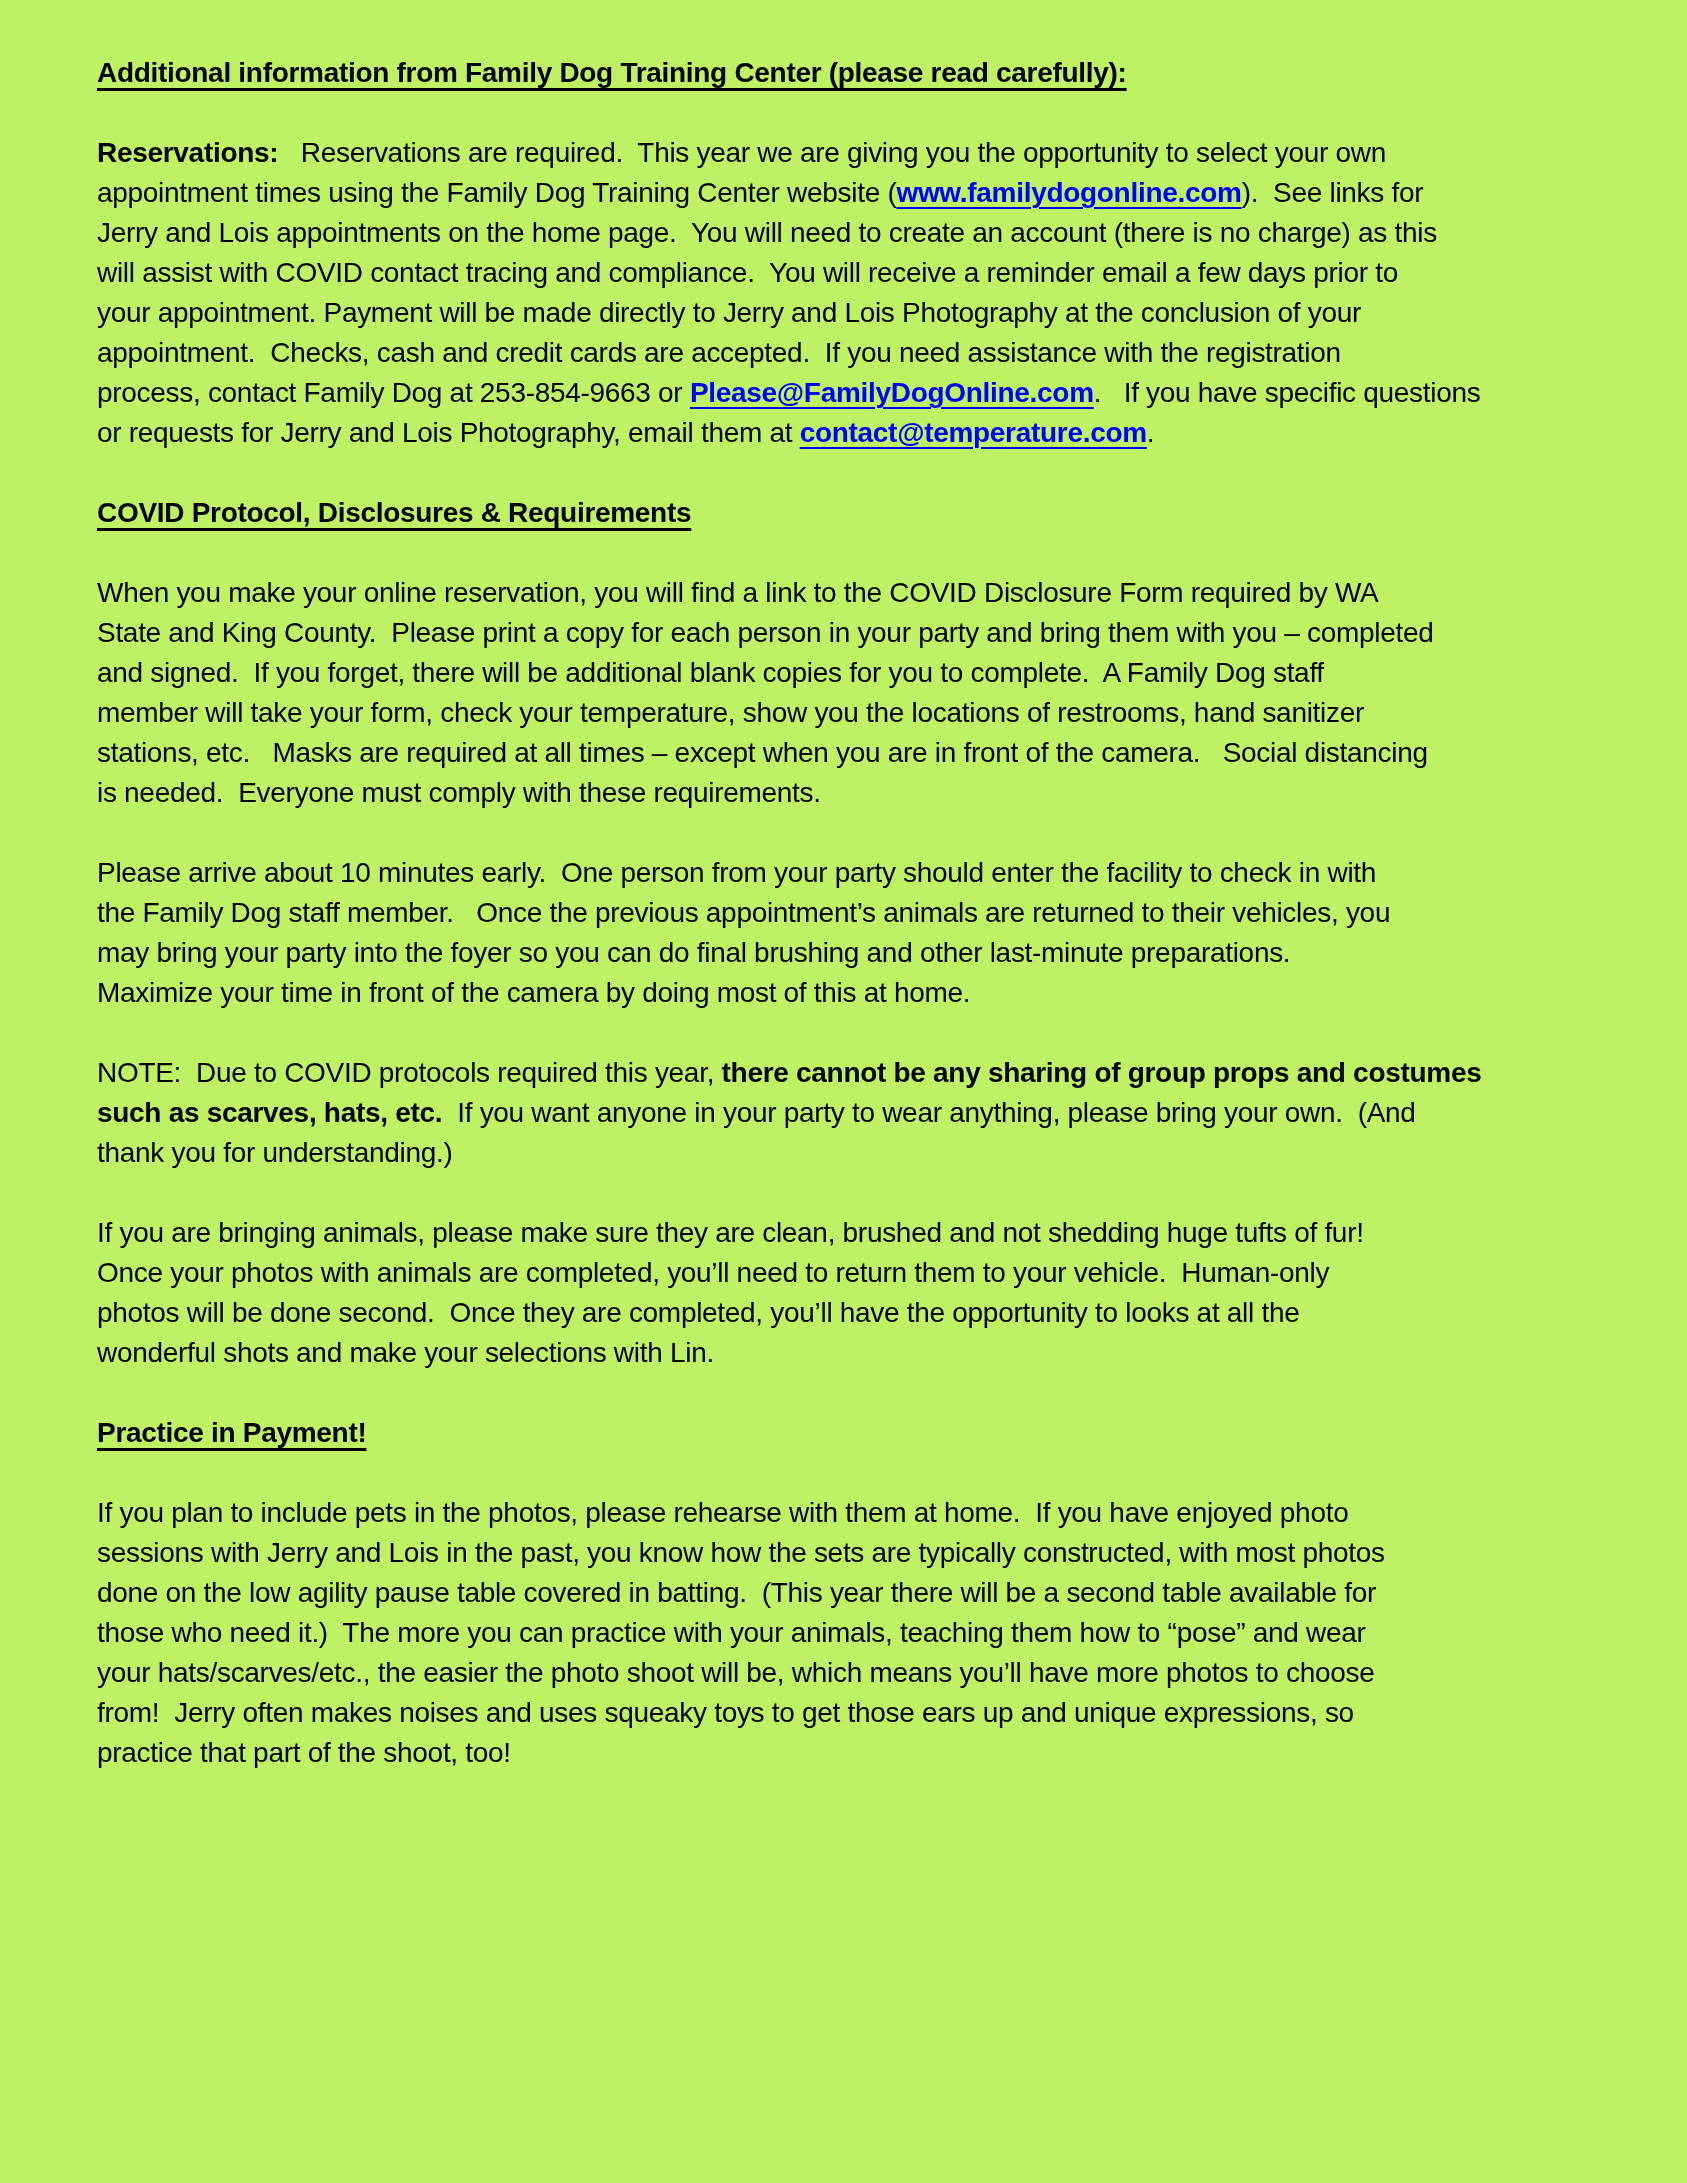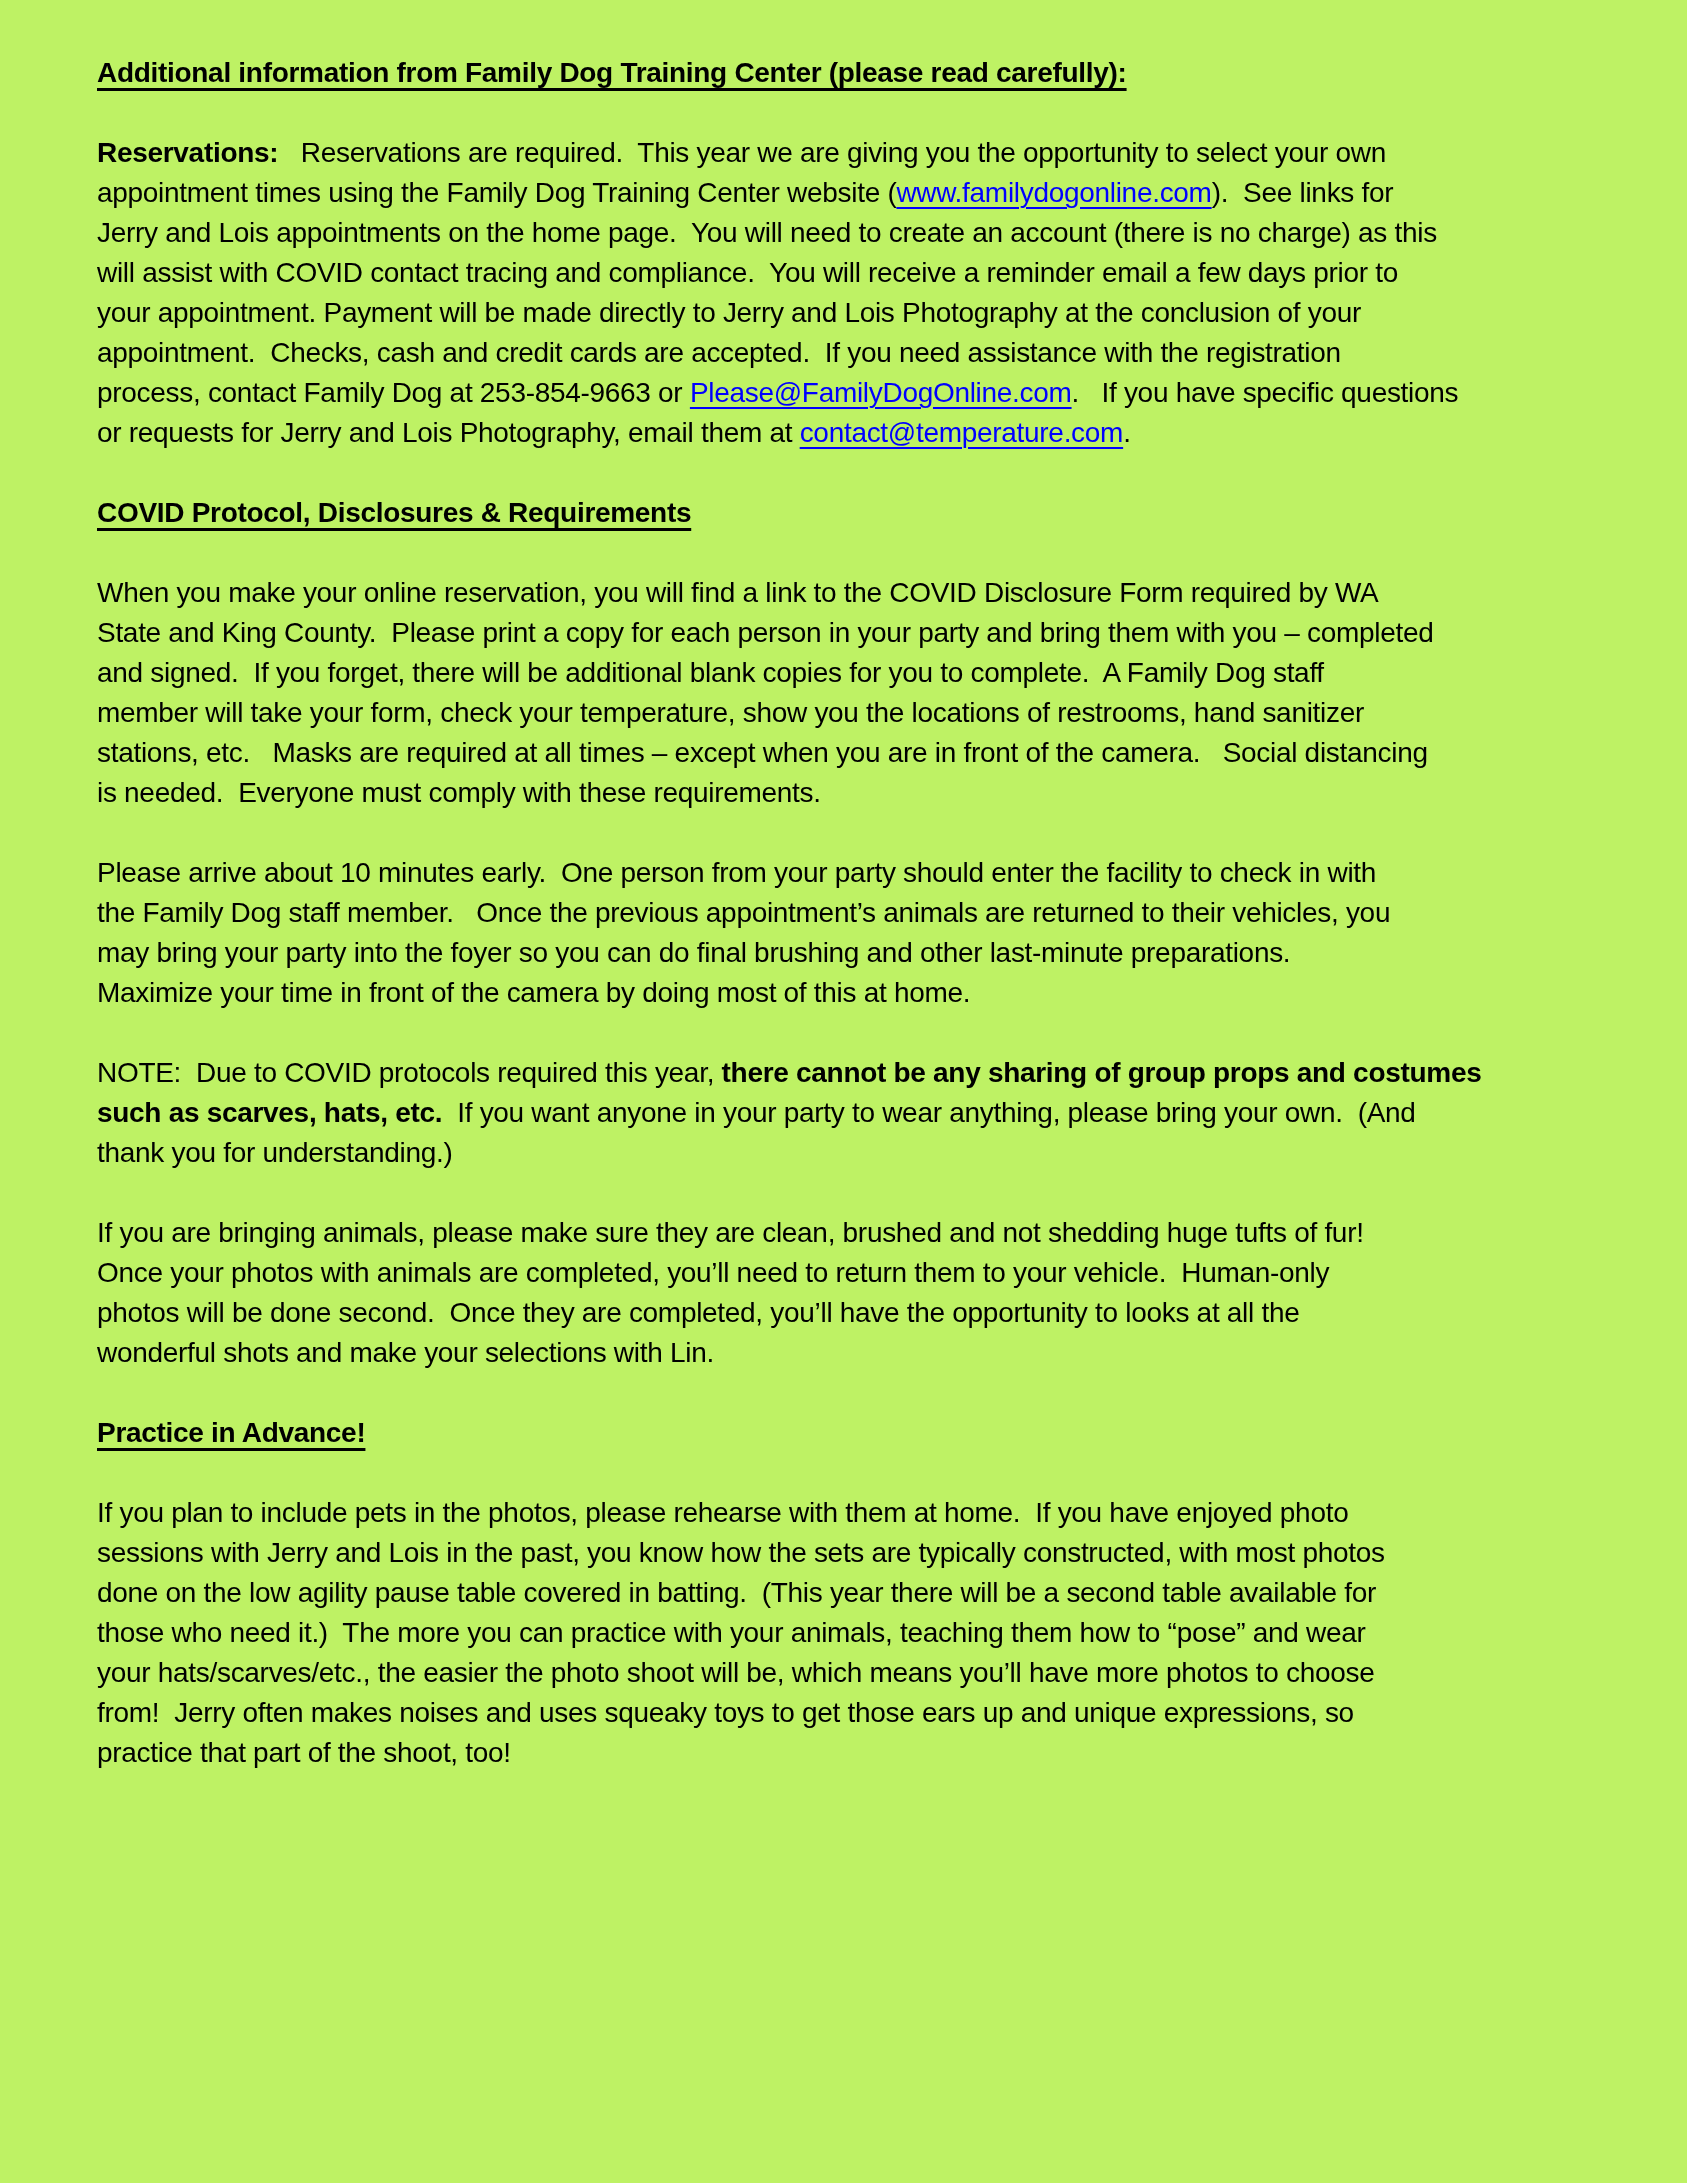--- a/index.html
+++ b/index.html
@@ -39,20 +39,21 @@
   }
   .bold {
     font-weight: bold;
   }
   a.doc-link {
     color: #0000FF;
     text-decoration: underline;
     text-decoration-thickness: 2px;
     text-underline-offset: 4.6px;
     cursor: pointer;
+    font-weight: bold;
   }
 </style>
 </head>
 <body>
 
 <div class="page">
 
   <div class="heading-wrap"><span class="heading">Additional information from Family Dog Training Center (please read carefully):</span></div>
 
   <div class="block"><span class="bold">Reservations:</span><span>   Reservations are required.  This year we are giving you the opportunity to select your own
@@ -80,21 +81,21 @@
 
   <div class="block"><span>NOTE:  Due to COVID protocols required this year, </span><span class="bold">there cannot be any sharing of group props and costumes
 such as scarves, hats, etc.</span><span>  If you want anyone in your party to wear anything, please bring your own.  (And
 thank you for understanding.)</span></div>
 
   <div class="block"><span>If you are bringing animals, please make sure they are clean, brushed and not shedding huge tufts of fur!
 Once your photos with animals are completed, you’ll need to return them to your vehicle.  Human-only
 photos will be done second.  Once they are completed, you’ll have the opportunity to looks at all the
 wonderful shots and make your selections with Lin.</span></div>
 
-  <div class="heading-wrap"><span class="heading">Practice in Advance!</span></div>
+  <div class="heading-wrap"><span class="heading">Practice in Payment!</span></div>
 
   <div class="block"><span>If you plan to include pets in the photos, please rehearse with them at home.  If you have enjoyed photo
 sessions with Jerry and Lois in the past, you know how the sets are typically constructed, with most photos
 done on the low agility pause table covered in batting.  (This year there will be a second table available for
 those who need it.)  The more you can practice with your animals, teaching them how to “pose” and wear
 your hats/scarves/etc., the easier the photo shoot will be, which means you’ll have more photos to choose
 from!  Jerry often makes noises and uses squeaky toys to get those ears up and unique expressions, so
 practice that part of the shoot, too!</span></div>
 
 </div>

